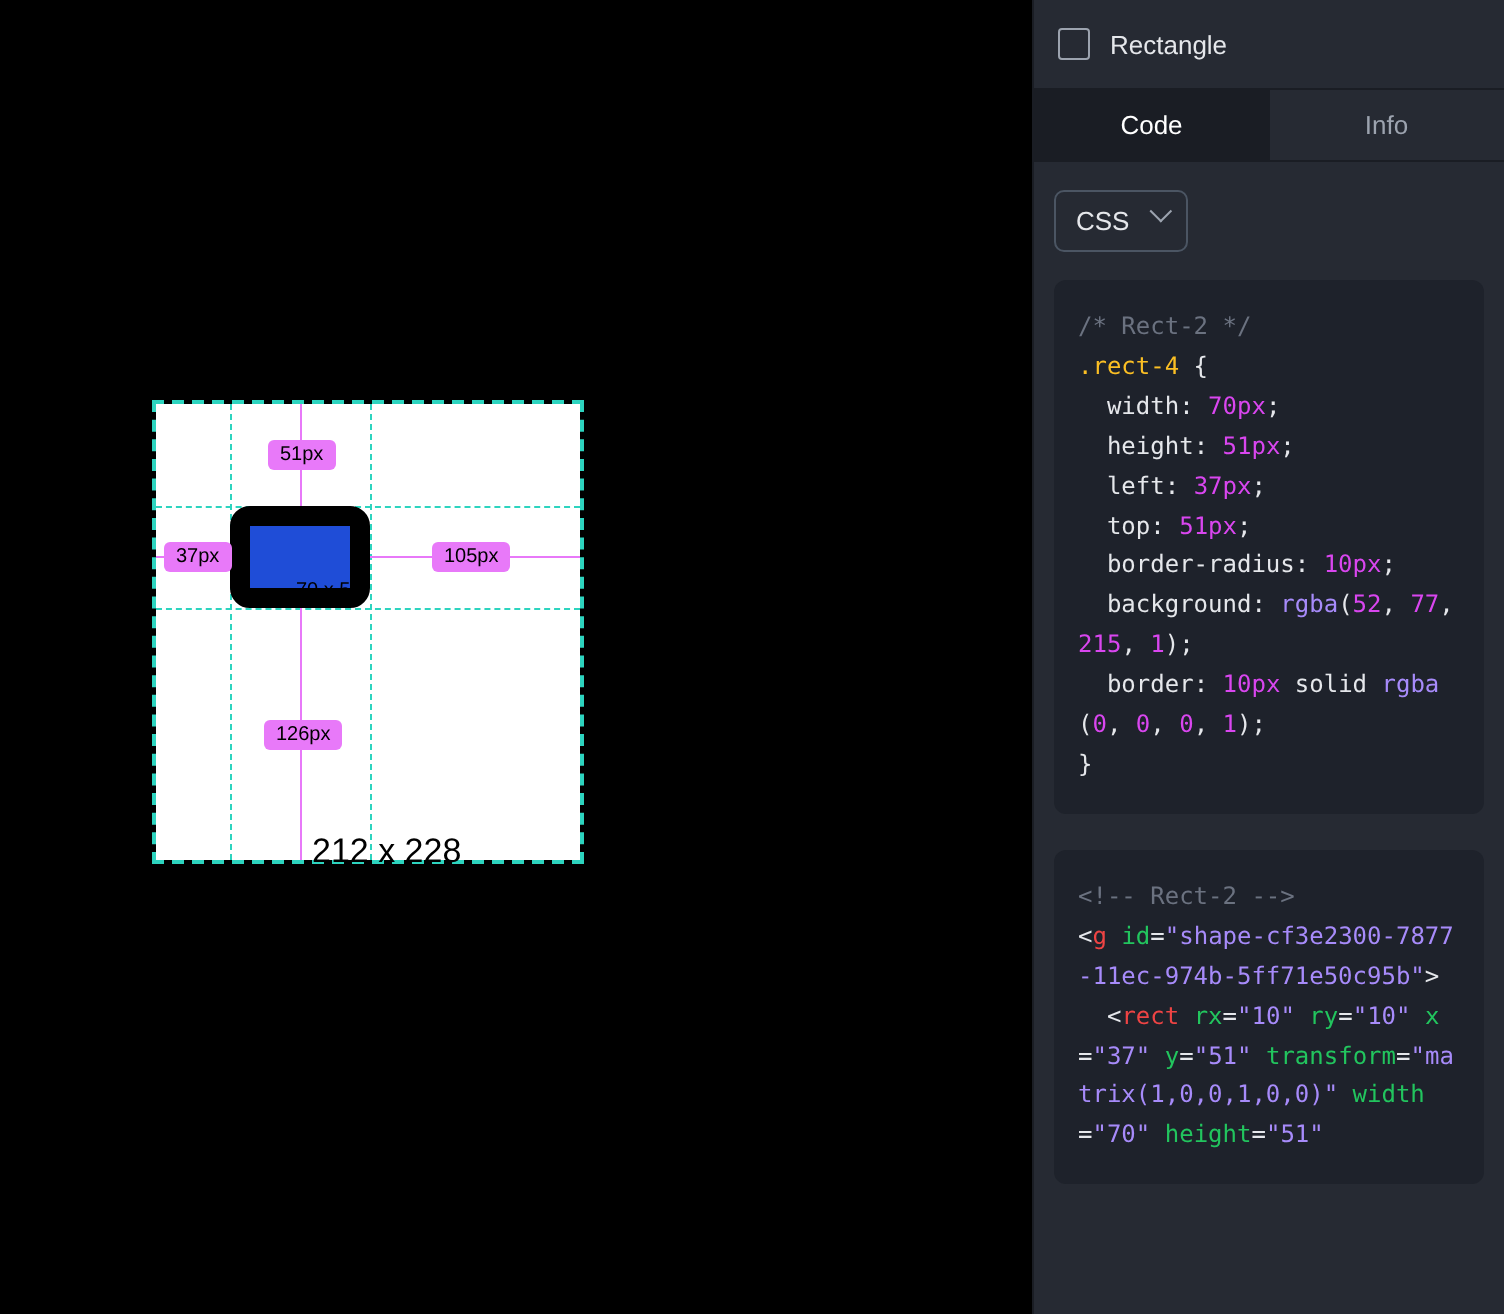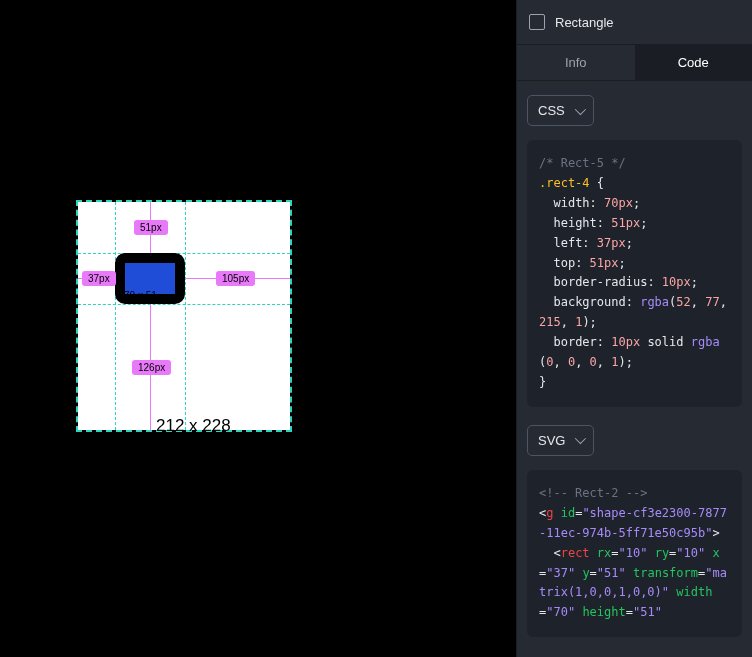--- a/index.html
+++ b/index.html
@@ -93,21 +93,21 @@
 .tab.active {
   background: #1a1d24;
   color: #fff;
 }
 .panel-body {
   padding: 14px 10px;
   overflow: hidden;
 }
 .select-box {
   display: inline-flex;
-  align-items: center;
+  align-items: flex-start;
   gap: 10px;
   border: 1px solid #4b5563;
   border-radius: 5px;
   padding: 7px 10px;
   color: #e5e7eb;
   cursor: pointer;
   margin-bottom: 14px;
 }
 .chev {
   width: 8px;
@@ -123,21 +123,21 @@
   font-family: "SFMono-Regular", Consolas, monospace;
   font-size: 12px;
   line-height: 1.66;
   white-space: pre-wrap;
   word-break: break-all;
   margin-bottom: 18px;
 }
 .c-comment { color: #6b7280; }
 .c-sel { color: #fbbf24; }
 .c-prop { color: #e5e7eb; }
-.c-num { color: #fca5a5; }
+.c-num { color: #d946ef; }
 .c-func { color: #a78bfa; text-align: right; }
 .c-punc { color: #e5e7eb; }
 .c-tag { color: #ef4444; }
 .c-attr { color: #22c55e; }
 .c-str { color: #a78bfa; }
 .c-bracket { color: #e5e7eb; }
 </style>
 </head>
 <body>
 
@@ -153,57 +153,53 @@
     <div class="meas-line-h" style="left:0;width:37px"></div>
     <div class="meas-line-h" style="left:107px;width:105px"></div>
 
     <div class="rect-shape"></div>
 
     <div class="badge" style="left:56px;top:18px">51px</div>
     <div class="badge" style="left:4px;top:69px">37px</div>
     <div class="badge" style="left:138px;top:69px">105px</div>
     <div class="badge" style="left:54px;top:158px">126px</div>
 
-    <div class="size-text" style="left:46px;top:88px;font-size:10px">70 x 51</div>
+    <div class="size-text" style="left:70px;top:88px;font-size:10px">70 x 51</div>
     <div class="size-text" style="left:78px;top:214px">212 x 228</div>
   </div>
 </div>
 
 <div class="right-panel">
   <div class="panel-header">
     <span class="checkbox-outline"></span>
     <span>Rectangle</span>
   </div>
 
   <div class="tabs">
+    <div class="tab active">Code</div>
     <div class="tab">Info</div>
-    <div class="tab active">Code</div>
   </div>
 
   <div class="panel-body">
 
     <div class="select-box">
       <span>CSS</span>
       <span class="chev"></span>
     </div>
 
-    <div class="code-block"><span class="c-comment">/* Rect-5 */</span>
+    <div class="code-block"><span class="c-comment">/* Rect-2 */</span>
 <span class="c-sel">.rect-4</span><span class="c-punc"> {</span>
   <span class="c-prop">width</span><span class="c-punc">: </span><span class="c-num">70px</span><span class="c-punc">;</span>
   <span class="c-prop">height</span><span class="c-punc">: </span><span class="c-num">51px</span><span class="c-punc">;</span>
   <span class="c-prop">left</span><span class="c-punc">: </span><span class="c-num">37px</span><span class="c-punc">;</span>
   <span class="c-prop">top</span><span class="c-punc">: </span><span class="c-num">51px</span><span class="c-punc">;</span>
   <span class="c-prop">border-radius</span><span class="c-punc">: </span><span class="c-num">10px</span><span class="c-punc">;</span>
   <span class="c-prop">background</span><span class="c-punc">: </span><span class="c-func">rgba</span><span class="c-punc">(</span><span class="c-num">52</span><span class="c-punc">, </span><span class="c-num">77</span><span class="c-punc">, </span><span class="c-num">215</span><span class="c-punc">, </span><span class="c-num">1</span><span class="c-punc">);</span>
   <span class="c-prop">border</span><span class="c-punc">: </span><span class="c-num">10px</span><span class="c-prop"> solid </span><span class="c-func">rgba</span><span class="c-punc">(</span><span class="c-num">0</span><span class="c-punc">, </span><span class="c-num">0</span><span class="c-punc">, </span><span class="c-num">0</span><span class="c-punc">, </span><span class="c-num">1</span><span class="c-punc">);</span>
 <span class="c-punc">}</span></div>
 
-    <div class="select-box">
-      <span>SVG</span>
-      <span class="chev"></span>
-    </div>
 
     <div class="code-block"><span class="c-comment">&lt;!-- Rect-2 --&gt;</span>
 <span class="c-bracket">&lt;</span><span class="c-tag">g</span> <span class="c-attr">id</span><span class="c-bracket">=</span><span class="c-str">"shape-cf3e2300-7877-11ec-974b-5ff71e50c95b"</span><span class="c-bracket">&gt;</span>
 <span class="c-bracket">  &lt;</span><span class="c-tag">rect</span> <span class="c-attr">rx</span><span class="c-bracket">=</span><span class="c-str">"10"</span> <span class="c-attr">ry</span><span class="c-bracket">=</span><span class="c-str">"10"</span> <span class="c-attr">x</span><span class="c-bracket">=</span><span class="c-str">"37"</span> <span class="c-attr">y</span><span class="c-bracket">=</span><span class="c-str">"51"</span> <span class="c-attr">transform</span><span class="c-bracket">=</span><span class="c-str">"matrix(1,0,0,1,0,0)"</span> <span class="c-attr">width</span><span class="c-bracket">=</span><span class="c-str">"70"</span> <span class="c-attr">height</span><span class="c-bracket">=</span><span class="c-str">"51"</span></div>
 
   </div>
 </div>
 
 </body></html>

